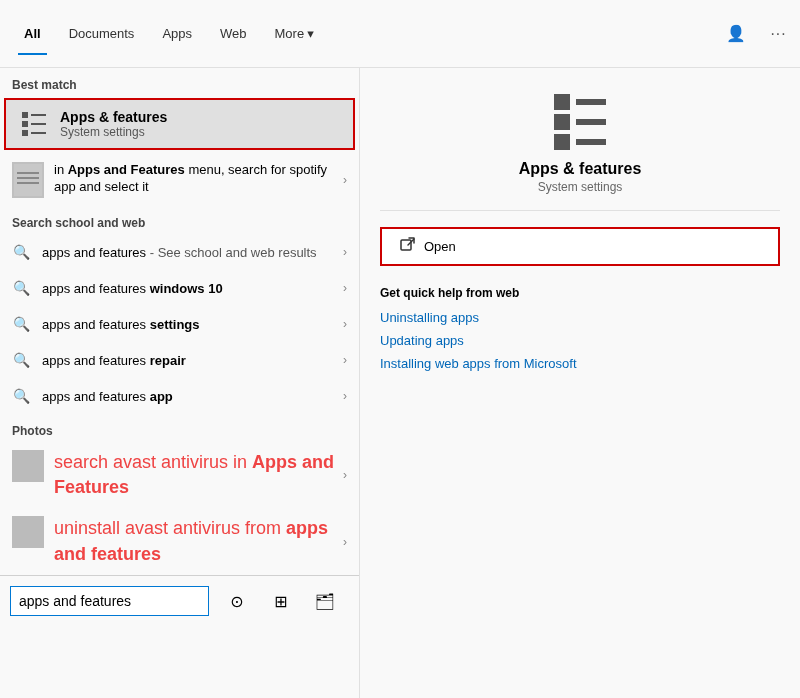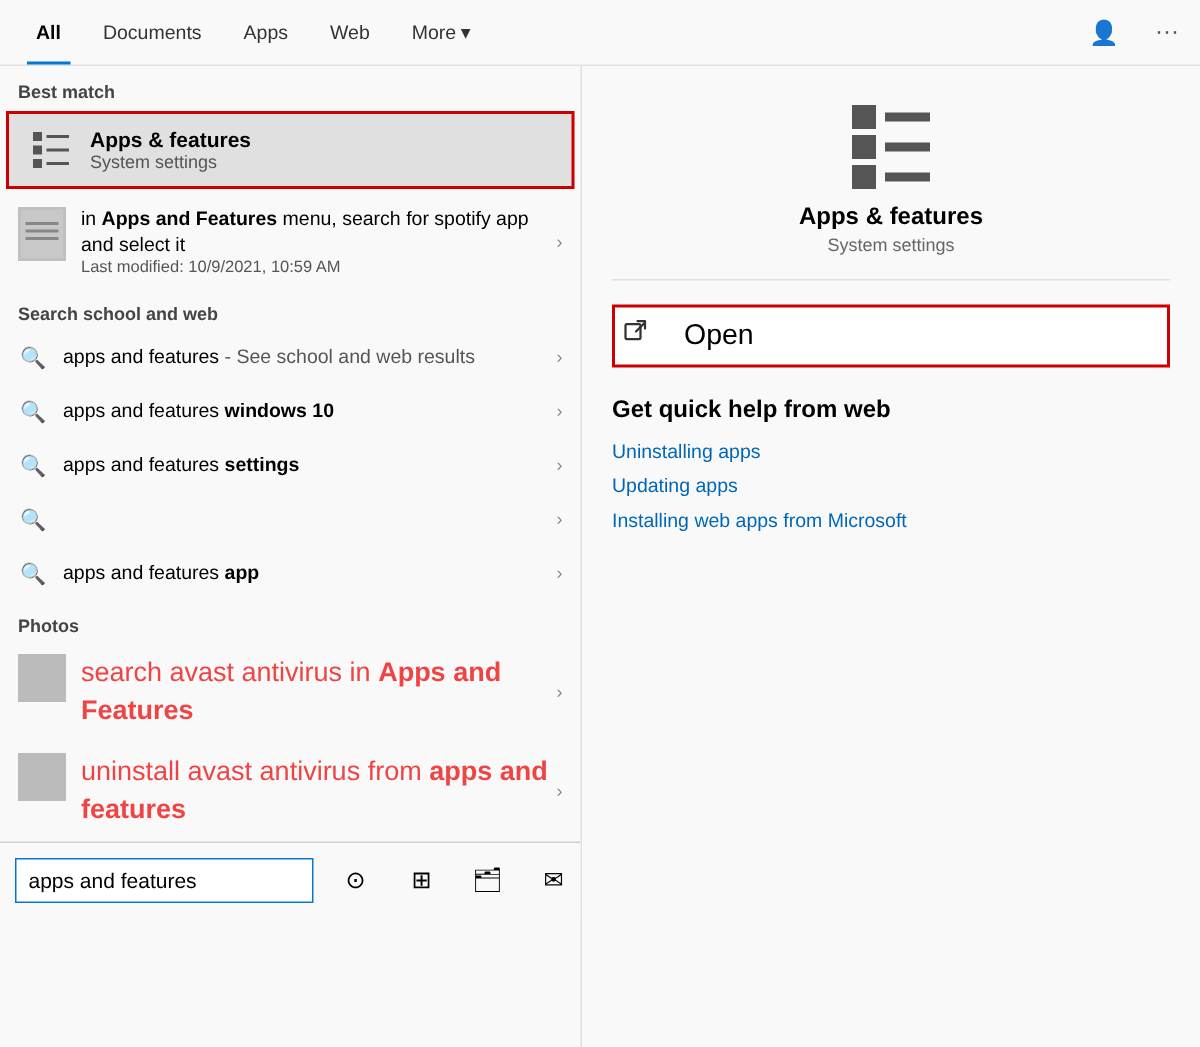--- a/index.html
+++ b/index.html
@@ -21,21 +21,21 @@
       background: #f9f9f9;
     }
 
     
     .tab-bar {
       display: flex;
       align-items: center;
       background: #f9f9f9;
       border-bottom: 1px solid #e0e0e0;
       padding: 0 10px;
-      height: 44px;
+      height: 68px;
     }
     .tab-item {
       padding: 14px 14px;
       font-size: 13px;
       color: #333;
       cursor: pointer;
       position: relative;
     }
     .tab-item.active {
       color: #000;
@@ -69,21 +69,21 @@
 
     
     .main-content {
       display: flex;
       flex: 1;
       overflow: hidden;
     }
 
     
     .left-panel {
-      width: 388px;
+      width: 360px;
       display: flex;
       flex-direction: column;
       background: #f9f9f9;
       overflow-y: auto;
       border-right: 1px solid #e0e0e0;
     }
 
     
     .section-label {
       font-size: 12px;
@@ -304,33 +304,33 @@
       margin-bottom: 2px;
     }
     .right-app-subtitle {
       font-size: 12px;
       color: #666;
     }
 
     .open-button {
       display: flex;
       align-items: center;
-      gap: 24px;
+      gap: 8px;
       background: white;
       border: 1px solid #c0c0c0;
-      padding: 8px 6px;
-      cursor: pointer;
-      font-size: 19px;
+      padding: 8px 18px;
+      cursor: pointer;
+      font-size: 13px;
       color: #000;
       margin-bottom: 20px;
       border: 2px solid #c00;
     }
 
     .quick-help-title {
-      font-size: 16px;
+      font-size: 12px;
       font-weight: 700;
       color: #000;
       margin-bottom: 10px;
     }
     .quick-help-link {
       font-size: 13px;
       color: #0067b8;
       margin-bottom: 8px;
       cursor: pointer;
       text-decoration: none;
@@ -388,21 +388,20 @@
             <rect width="28" height="32" fill="#c8c8c8"></rect>
             <rect x="3" y="8" width="22" height="2" fill="#888"></rect>
             <rect x="3" y="13" width="22" height="2" fill="#888"></rect>
             <rect x="3" y="18" width="22" height="2" fill="#888"></rect>
           </svg>
         </div>
         <div class="file-text">
           <div class="file-title">
             in <span class="highlight">Apps and Features</span> menu, search for spotify app and select it
           </div>
-          <div class="file-date">Last modified: 10/9/2021, 10:59 AM</div>
         </div>
         <span class="chevron-right">›</span>
       </div>
 
       <div class="web-section-label">Search school and web</div>
 
       <div class="web-result-item">
         <div class="search-icon-small">🔍</div>
         <div class="web-result-text">
           apps and features<span class="see-web"> - See school and web results</span>
@@ -421,20 +420,23 @@
       <div class="web-result-item">
         <div class="search-icon-small">🔍</div>
         <div class="web-result-text">
           apps and features <span class="highlight">settings</span>
         </div>
         <span class="chevron-right">›</span>
       </div>
 
       <div class="web-result-item">
         <div class="search-icon-small">🔍</div>
+        <div class="web-result-text">
+          apps and features <span class="highlight">repair</span>
+        </div>
         <span class="chevron-right">›</span>
       </div>
 
       <div class="web-result-item">
         <div class="search-icon-small">🔍</div>
         <div class="web-result-text">
           apps and features <span class="highlight">app</span>
         </div>
         <span class="chevron-right">›</span>
       </div>

